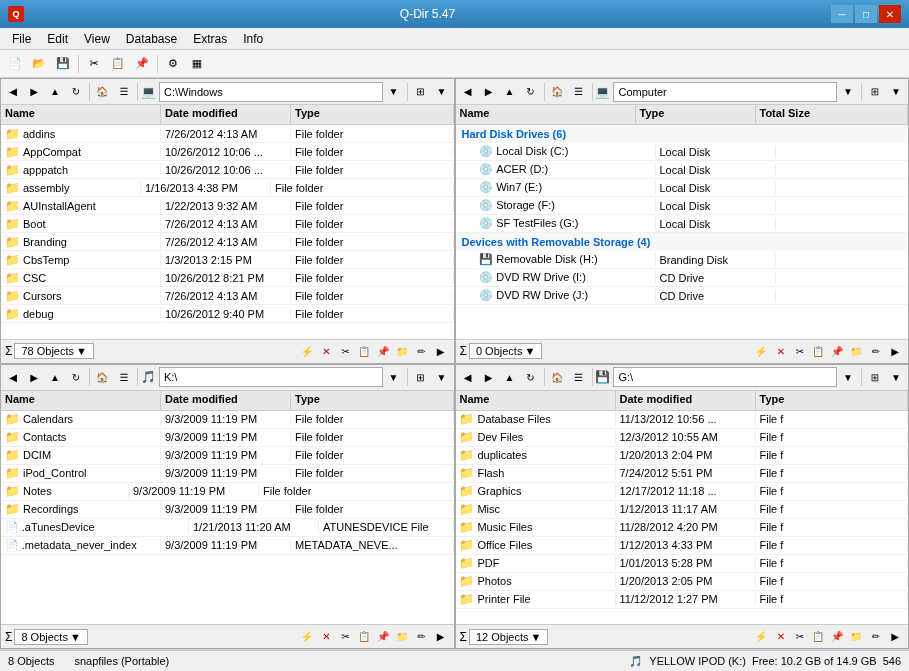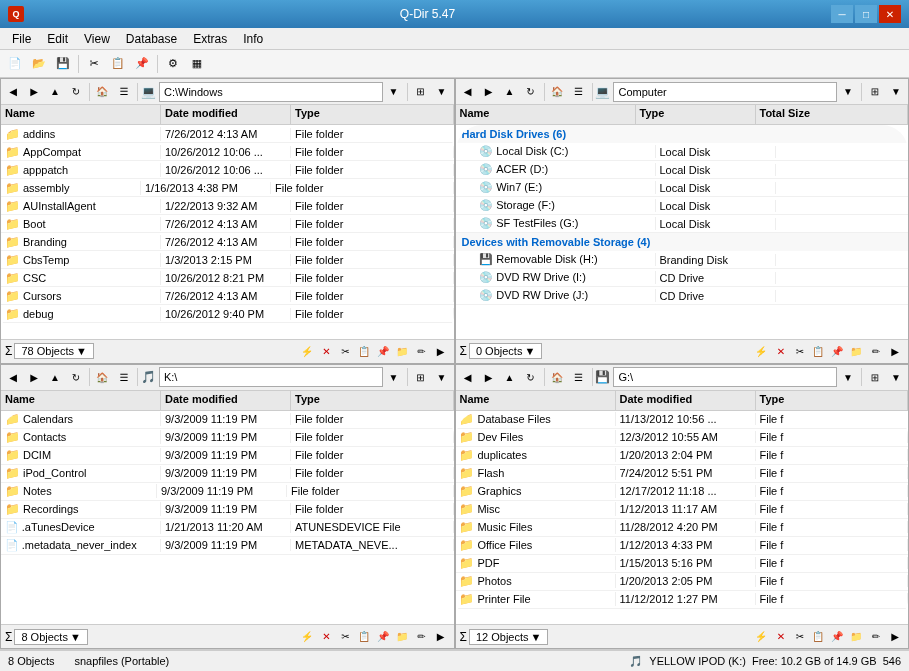--- a/index.html
+++ b/index.html
@@ -159,21 +159,21 @@
     .disk-row {
       display: flex;
       height: 18px;
       align-items: center;
       border-bottom: 1px solid #f0f0f0;
       cursor: pointer;
       font-size: 11px;
       padding-left: 20px;
     }
 
-    .scrollable { overflow-y: auto; overflow-x: hidden; flex: 1; border-radius: 26px; }
+    .scrollable { overflow-y: auto; overflow-x: hidden; flex: 1; }
 
     
     .panes-grid {
       display: grid;
       grid-template-columns: 1fr 1fr;
       grid-template-rows: 1fr 1fr;
       flex: 1;
       overflow: hidden;
     }
 
@@ -461,31 +461,31 @@
             <div class="file-cell" style="width:160px"><span class="folder-icon">📁</span>DCIM</div>
             <div class="file-cell" style="width:130px">9/3/2009 11:19 PM</div>
             <div class="file-cell" style="flex:1">File folder</div>
           </div>
         <div class="file-row">
             <div class="file-cell" style="width:160px"><span class="folder-icon">📁</span>iPod_Control</div>
             <div class="file-cell" style="width:130px">9/3/2009 11:19 PM</div>
             <div class="file-cell" style="flex:1">File folder</div>
           </div>
         <div class="file-row">
-            <div class="file-cell" style="width:156px"><span class="folder-icon">📁</span>Notes</div>
+            <div class="file-cell" style="width:128px"><span class="folder-icon">📁</span>Notes</div>
             <div class="file-cell" style="width:130px">9/3/2009 11:19 PM</div>
             <div class="file-cell" style="flex:1">File folder</div>
           </div>
         <div class="file-row">
             <div class="file-cell" style="width:160px"><span class="folder-icon">📁</span>Recordings</div>
             <div class="file-cell" style="width:130px">9/3/2009 11:19 PM</div>
             <div class="file-cell" style="flex:1">File folder</div>
           </div>
         <div class="file-row">
-            <div class="file-cell" style="width:160px"><span style="margin-right:3px">📄</span>.aTunesDevice</div>
+            <div class="file-cell" style="width:188px"><span style="margin-right:3px">📄</span>.aTunesDevice</div>
             <div class="file-cell" style="width:130px">1/21/2013 11:20 AM</div>
             <div class="file-cell" style="flex:1">ATUNESDEVICE File</div>
           </div>
         <div class="file-row">
             <div class="file-cell" style="width:160px"><span style="margin-right:3px">📄</span>.metadata_never_index</div>
             <div class="file-cell" style="width:130px">9/3/2009 11:19 PM</div>
             <div class="file-cell" style="flex:1">METADATA_NEVE...</div>
           </div>
       </div>
       <div class="pane-status">
@@ -567,21 +567,21 @@
             <div class="file-cell" style="width:140px">11/28/2012 4:20 PM</div>
             <div class="file-cell" style="flex:1">File f</div>
           </div>
         <div class="file-row">
             <div class="file-cell" style="width:160px"><span class="folder-icon">📁</span>Office Files</div>
             <div class="file-cell" style="width:140px">1/12/2013 4:33 PM</div>
             <div class="file-cell" style="flex:1">File f</div>
           </div>
         <div class="file-row">
             <div class="file-cell" style="width:160px"><span class="folder-icon">📁</span>PDF</div>
-            <div class="file-cell" style="width:140px">1/15/2013 5:16 PM</div>
+            <div class="file-cell" style="width:140px">1/01/2013 5:28 PM</div>
             <div class="file-cell" style="flex:1">File f</div>
           </div>
         <div class="file-row">
             <div class="file-cell" style="width:160px"><span class="folder-icon">📁</span>Photos</div>
             <div class="file-cell" style="width:140px">1/20/2013 2:05 PM</div>
             <div class="file-cell" style="flex:1">File f</div>
           </div>
         <div class="file-row">
             <div class="file-cell" style="width:160px"><span class="folder-icon">📁</span>Printer File</div>
             <div class="file-cell" style="width:140px">11/12/2012 1:27 PM</div>

